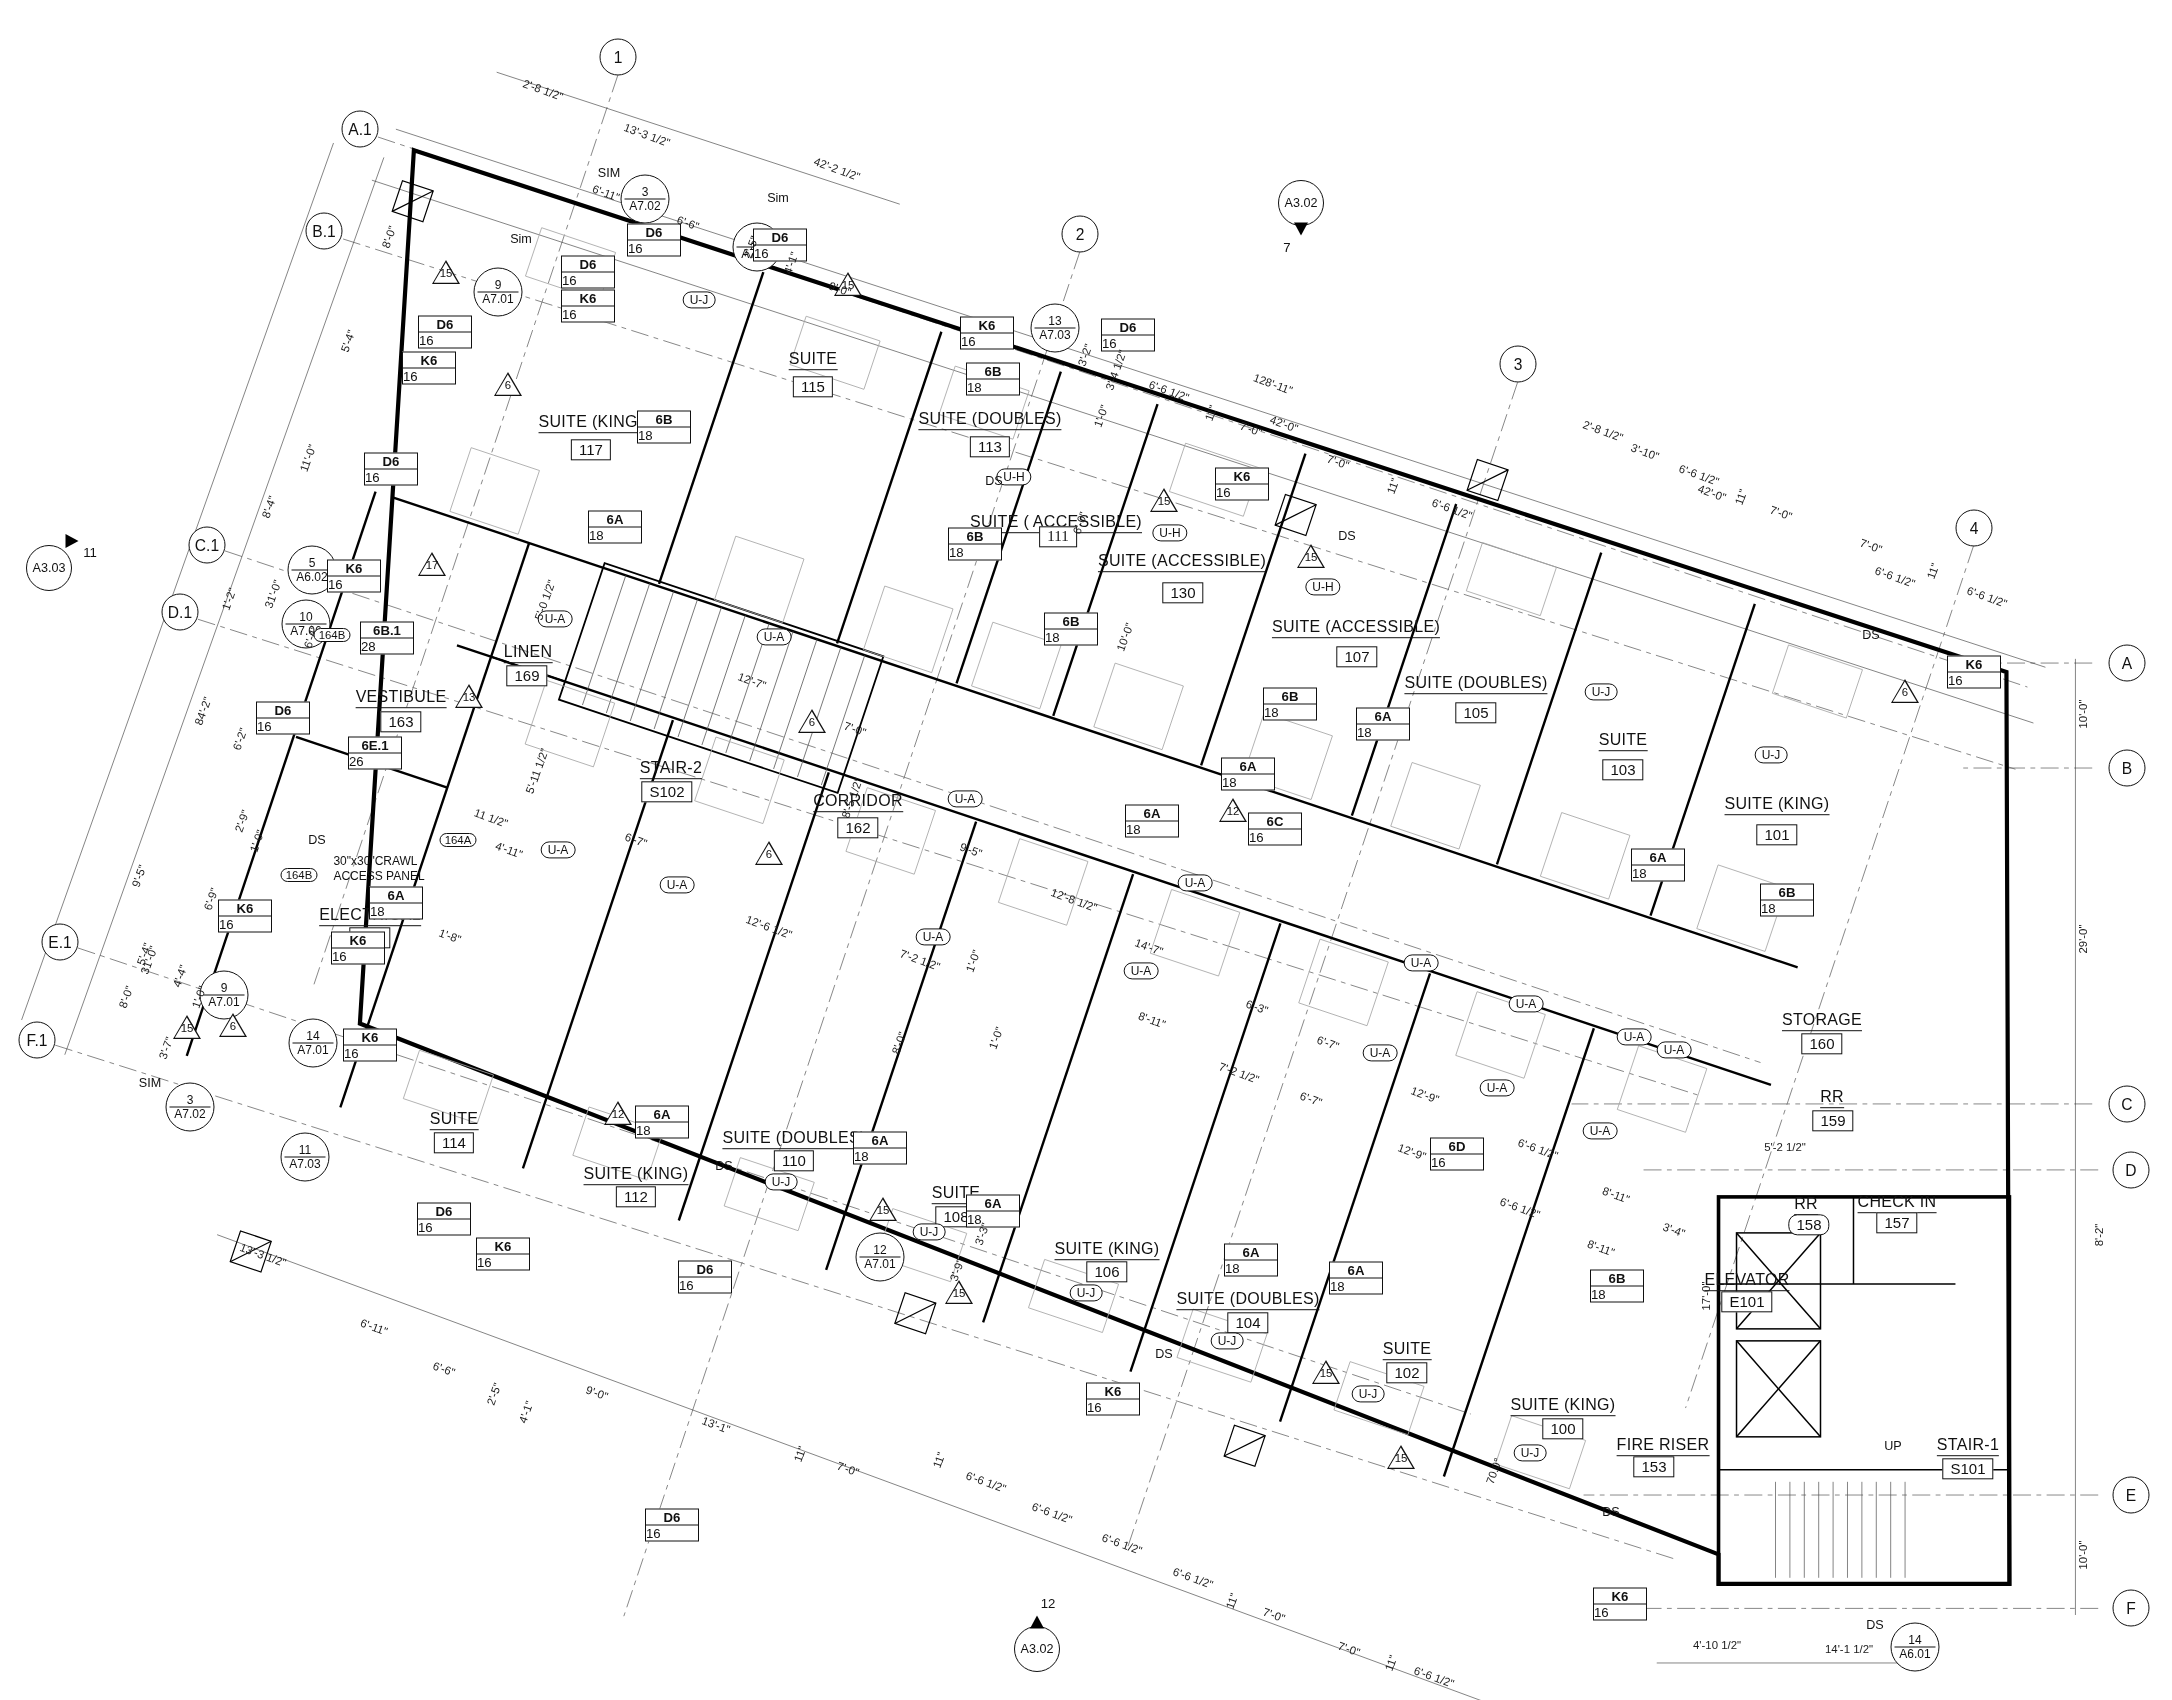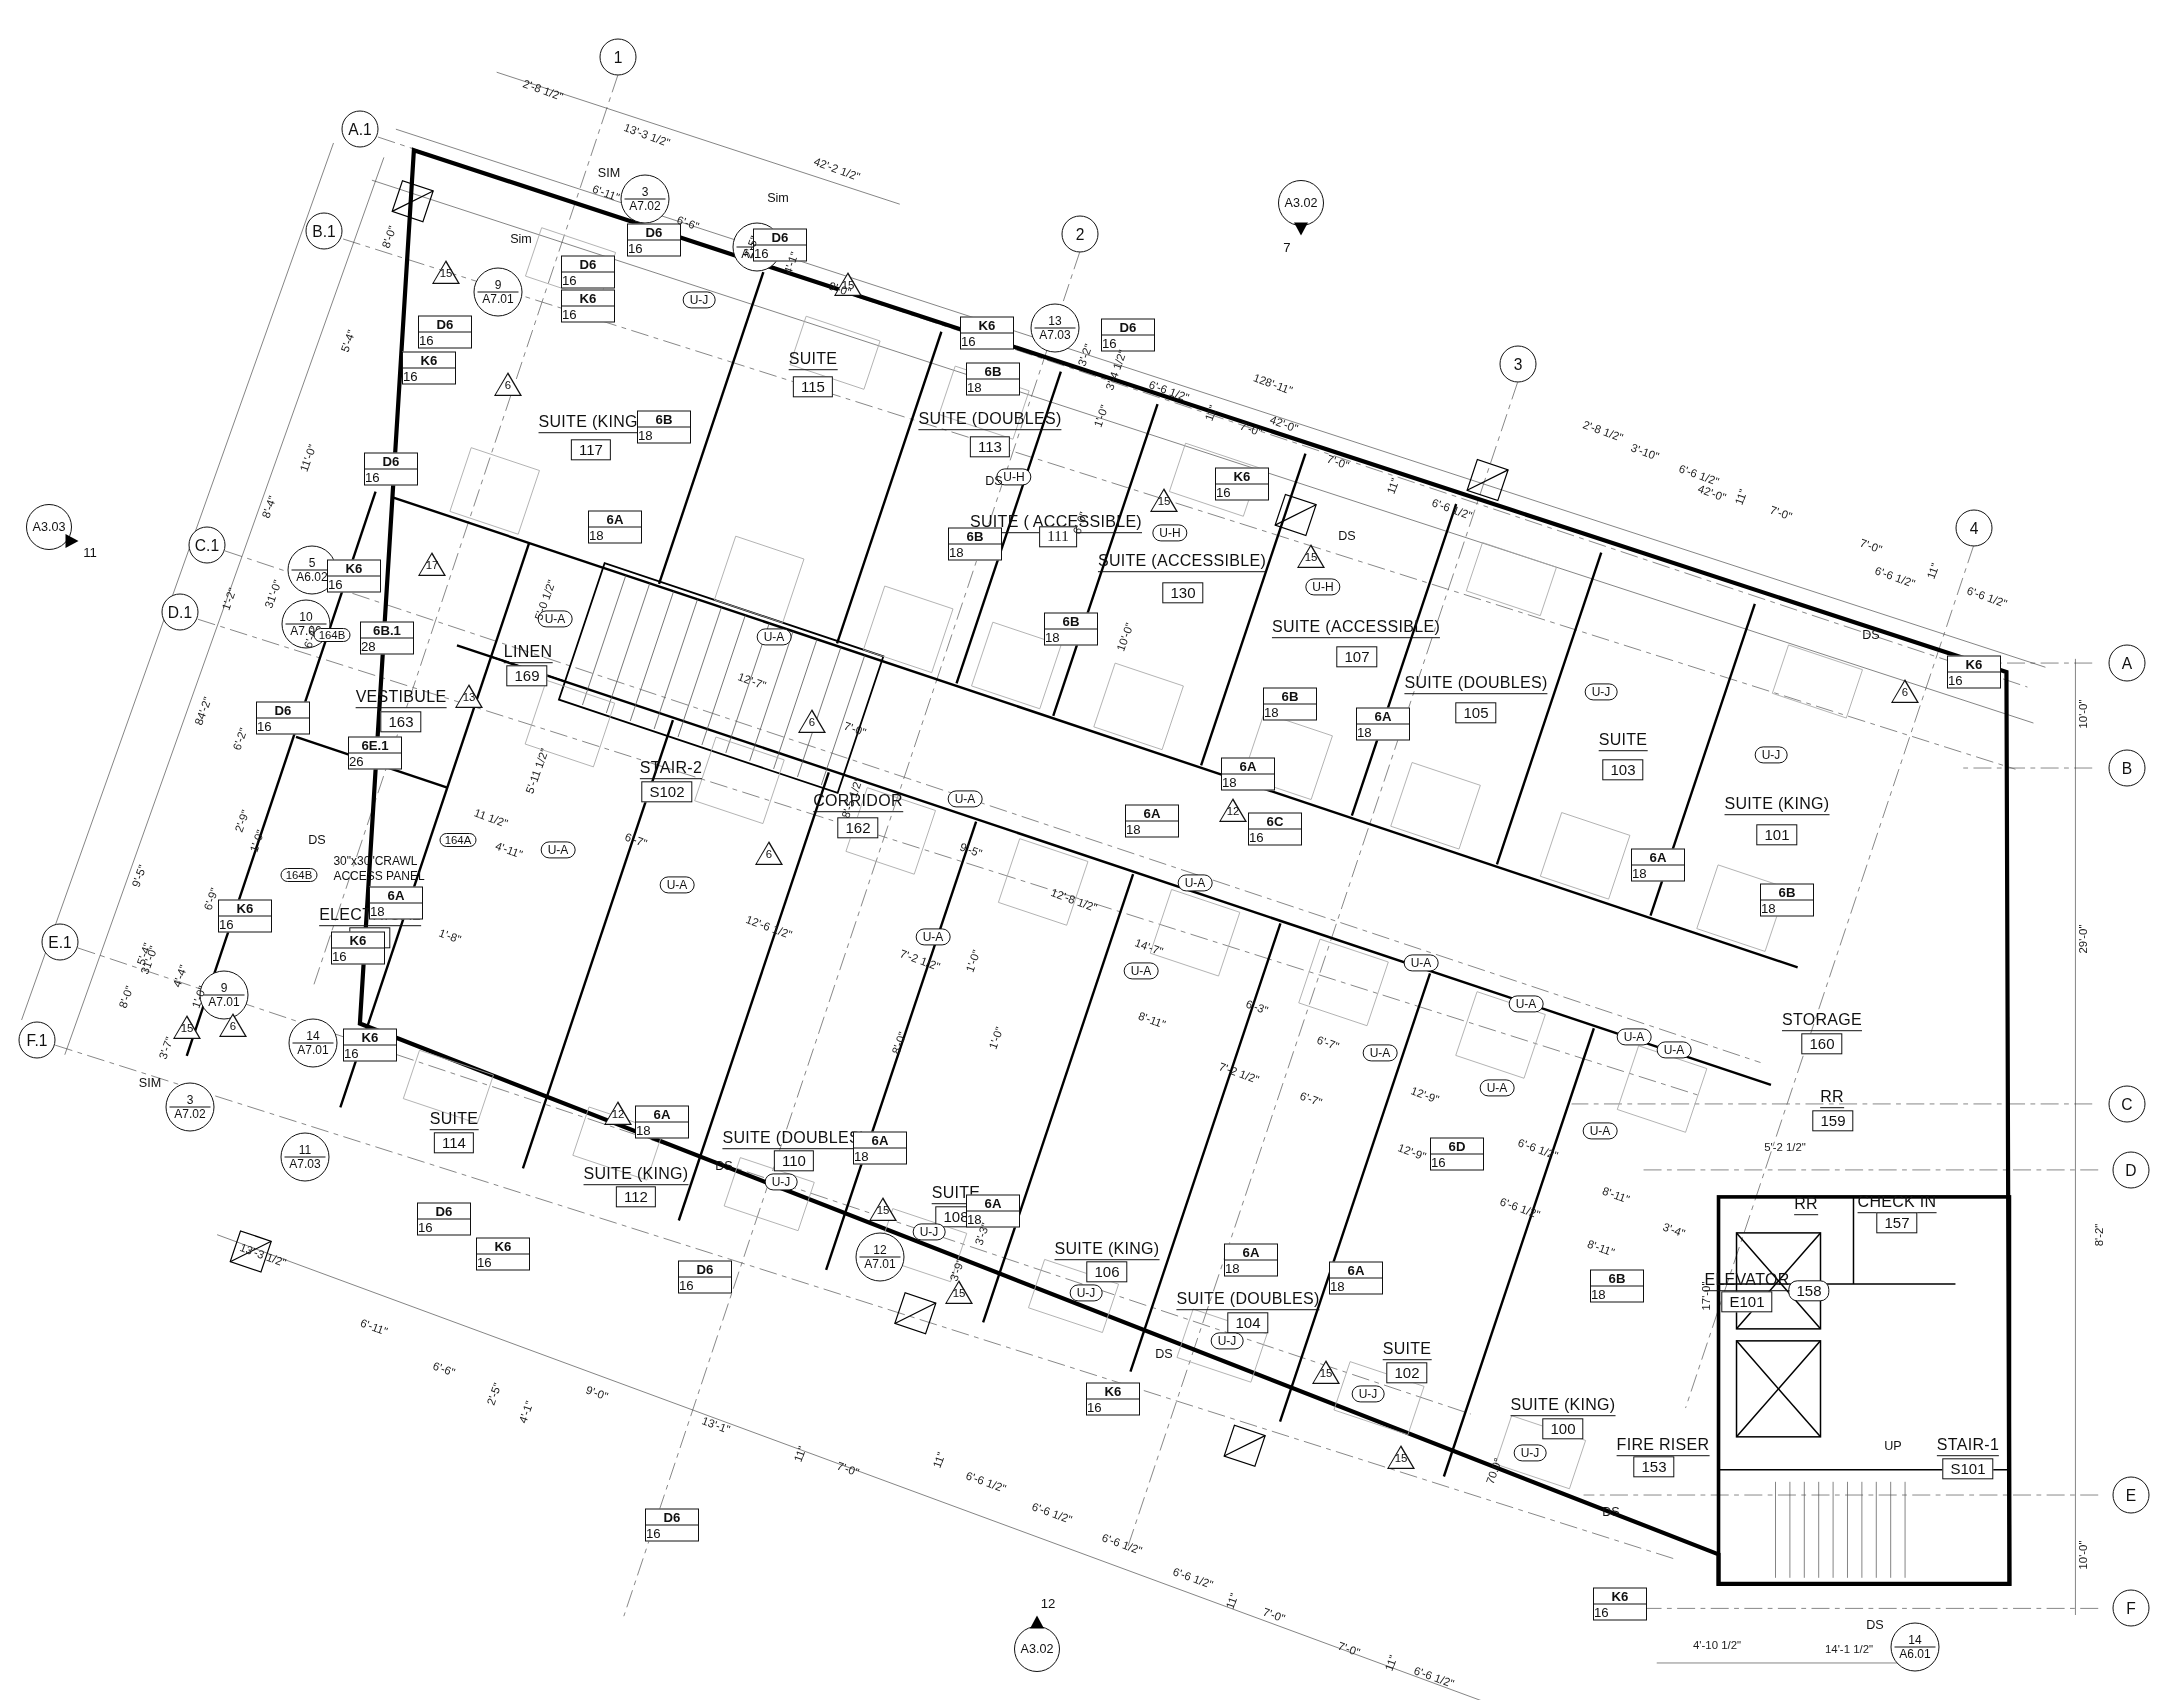--- a/index.html
+++ b/index.html
@@ -271,21 +271,21 @@
         <div class="top">12</div>
         <div class="bot">A7.01</div>
       </div>
       <div class="dmark abs" style="left: 1915px; top: 1647px;">
         <div class="top">14</div>
         <div class="bot">A6.01</div>
       </div>
       <div class="smark abs" style="left: 1301px; top: 203px;">A3.02</div>
       <div class="sptr abs" style="left: 1301px; top: 229px;"></div>
       <div class="snum abs" style="left: 1287px; top: 247px;">7</div>
-      <div class="smark abs" style="left: 49px; top: 527px;">A3.03</div>
+      <div class="smark abs" style="left: 49px; top: 568px;">A3.03</div>
       <div class="sptr abs" style="left: 72px; top: 541px; transform: translate(-50%, -50%) rotate(-90deg);"></div>
       <div class="snum abs" style="left: 90px; top: 552px;">11</div>
       <div class="smark abs" style="left: 1037px; top: 1649px;">A3.02</div>
       <div class="sptr abs" style="left: 1037px; top: 1622px; transform: translate(-50%, -50%) rotate(180deg);"></div>
       <div class="snum abs" style="left: 1048px; top: 1603px;">12</div>
       <div class="rname abs" style="left: 813px; top: 360px;">SUITE</div>
       <div class="rnum abs" style="left: 813px; top: 387px; text-align: center;">115</div>
       <div class="rname abs" style="left: 591px; top: 423px;">SUITE (KING)</div>
       <div class="rnum abs" style="left: 591px; top: 450px;">117</div>
       <div class="rname abs" style="left: 990px; top: 420px;">SUITE (DOUBLES)</div>
@@ -326,21 +326,21 @@
       <div class="rnum abs" style="left: 1248px; top: 1323px;">104</div>
       <div class="rname abs" style="left: 1407px; top: 1350px;">SUITE</div>
       <div class="rnum abs" style="left: 1407px; top: 1373px;">102</div>
       <div class="rname abs" style="left: 1563px; top: 1406px;">SUITE (KING)</div>
       <div class="rnum abs" style="left: 1563px; top: 1429px;">100</div>
       <div class="rname abs" style="left: 1822px; top: 1021px;">STORAGE</div>
       <div class="rnum abs" style="left: 1822px; top: 1044px;">160</div>
       <div class="rname abs" style="left: 1832px; top: 1098px;">RR</div>
       <div class="rnum abs" style="left: 1833px; top: 1121px;">159</div>
       <div class="rname abs" style="left: 1806px; top: 1205px;">RR</div>
-      <div class="rnum abs" style="left: 1809px; top: 1291px; border-radius: 9px;">158</div>
+      <div class="rnum abs" style="left: 1809px; top: 1225px; border-radius: 9px;">158</div>
       <div class="rname abs" style="left: 1897px; top: 1203px;">CHECK IN</div>
       <div class="rnum abs" style="left: 1897px; top: 1223px;">157</div>
       <div class="rname abs" style="left: 1747px; top: 1281px;">ELEVATOR</div>
       <div class="rnum abs" style="left: 1747px; top: 1302px;">E101</div>
       <div class="rname abs" style="left: 1663px; top: 1446px;">FIRE RISER</div>
       <div class="rnum abs" style="left: 1654px; top: 1467px;">153</div>
       <div class="rname abs" style="left: 1968px; top: 1446px;">STAIR-1</div>
       <div class="rnum abs" style="left: 1968px; top: 1469px;">S101</div>
       <div class="dtag abs" style="left: 654px; top: 240px;">
         <div class="hd">D6</div>

